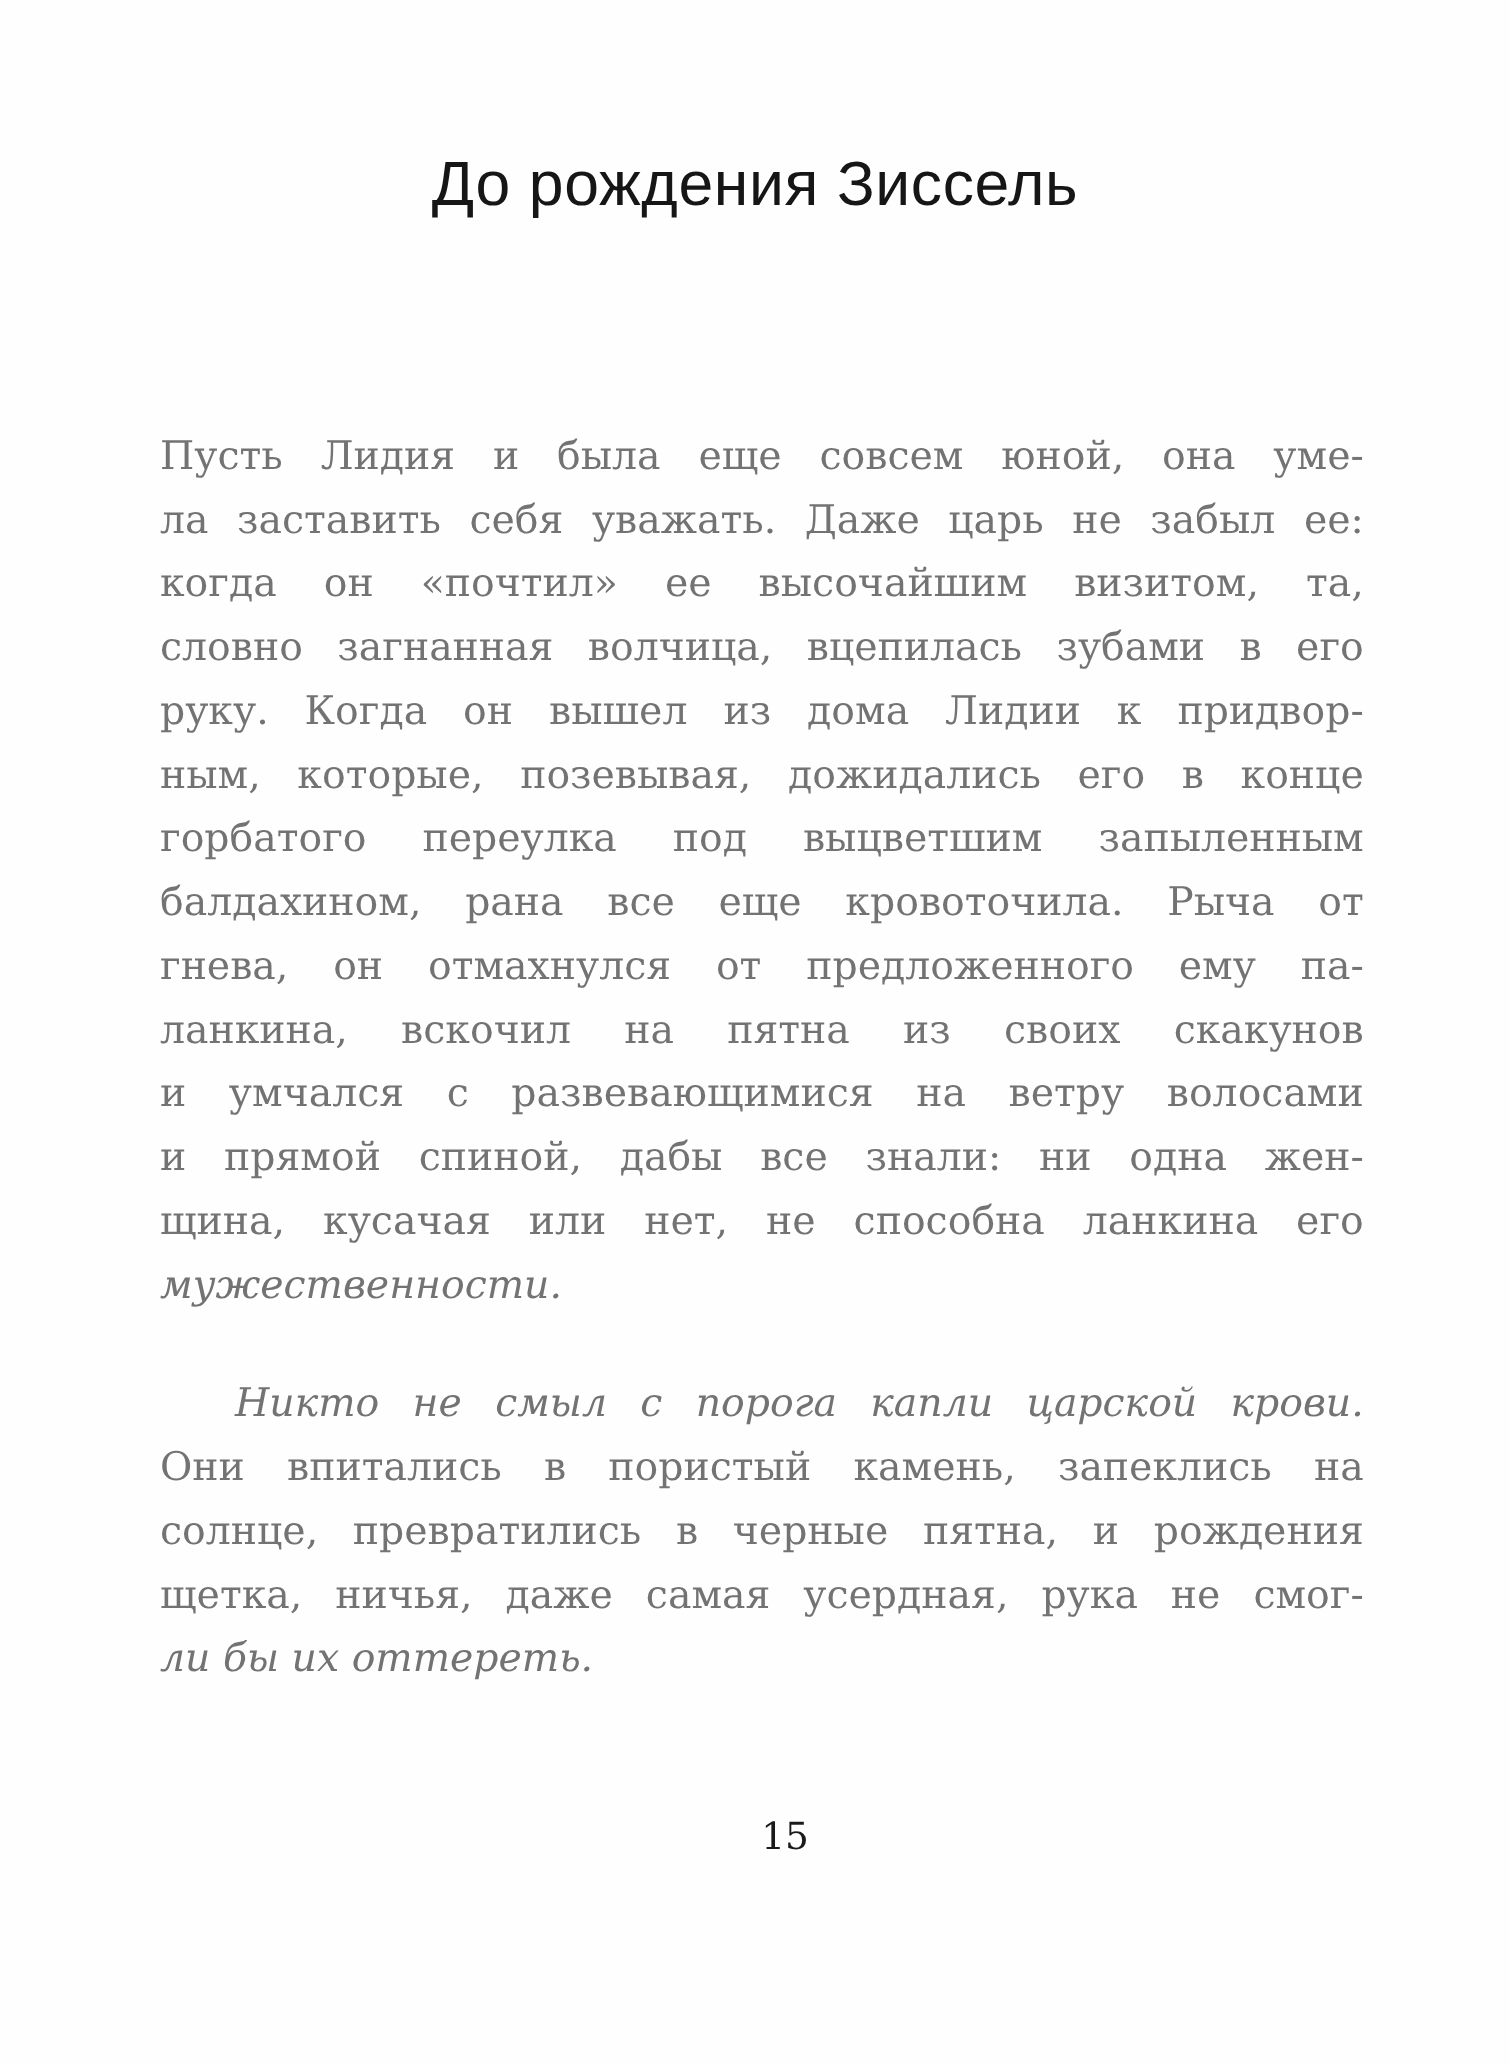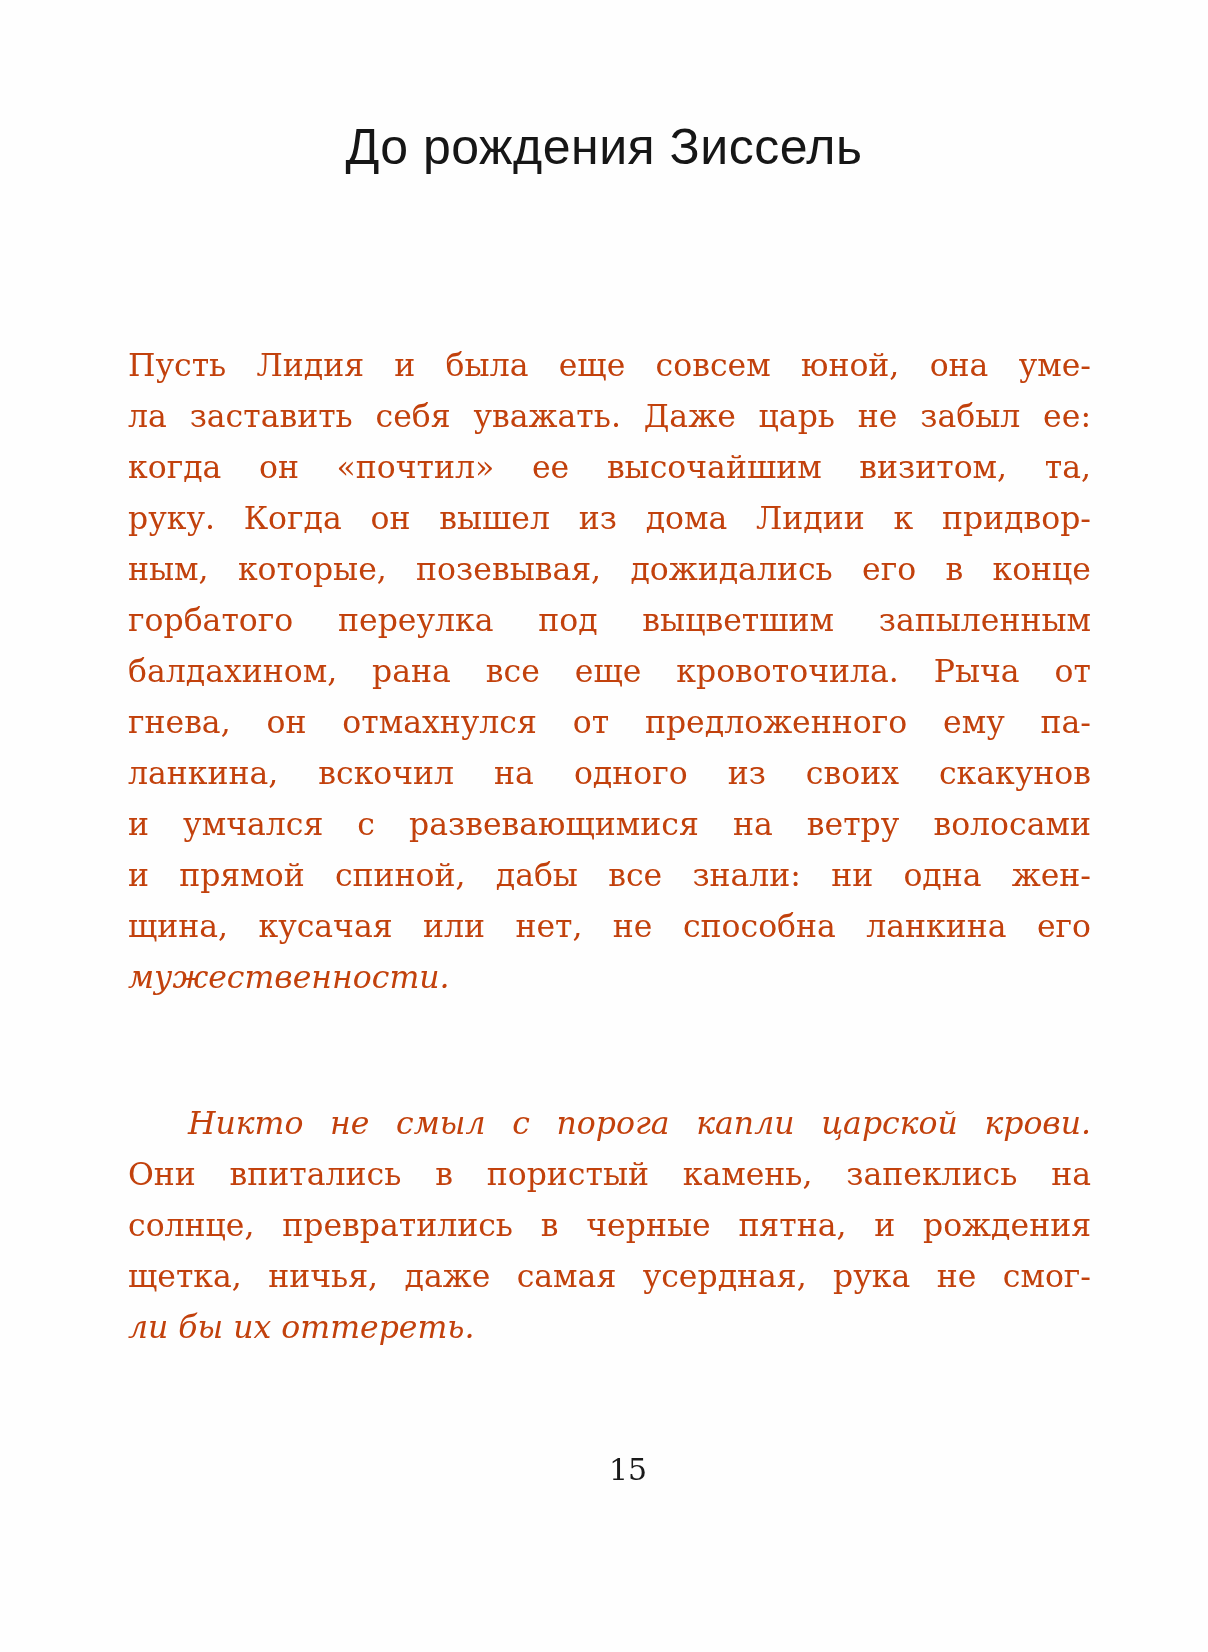--- a/index.html
+++ b/index.html
@@ -33,21 +33,21 @@
       letter-spacing: 0.5px;
       color: #161616;
       margin: 0;
     }
     .body-text {
       position: absolute;
       left: 128px;
       width: 963px;
       font-family: "DejaVu Serif", serif;
       font-size: 31.5px;
-      color: #c2410c;
+      color: #737373;
     }
     .para1 { top: 340px; }
     .para2 { top: 1098px; }
     .line {
       display: block;
       height: 51px;
       line-height: 51px;
       text-align: justify;
       text-align-last: justify;
       white-space: nowrap;
@@ -77,26 +77,27 @@
 <body>
 
 <div class="page">
 
   <h1 class="chapter-title">До рождения Зиссель</h1>
 
   <div class="body-text para1">
     <span class="line">Пусть Лидия и была еще совсем юной, она уме-</span>
     <span class="line">ла заставить себя уважать. Даже царь не забыл ее:</span>
     <span class="line">когда он «почтил» ее высочайшим визитом, та,</span>
+    <span class="line">словно загнанная волчица, вцепилась зубами в его</span>
     <span class="line">руку. Когда он вышел из дома Лидии к придвор-</span>
     <span class="line">ным, которые, позевывая, дожидались его в конце</span>
     <span class="line">горбатого переулка под выцветшим запыленным</span>
     <span class="line">балдахином, рана все еще кровоточила. Рыча от</span>
     <span class="line">гнева, он отмахнулся от предложенного ему па-</span>
-    <span class="line">ланкина, вскочил на одного из своих скакунов</span>
+    <span class="line">ланкина, вскочил на пятна из своих скакунов</span>
     <span class="line">и умчался с развевающимися на ветру волосами</span>
     <span class="line">и прямой спиной, дабы все знали: ни одна жен-</span>
     <span class="line">щина, кусачая или нет, не способна ланкина его</span>
     <span class="line last">мужественности.</span>
   </div>
 
   <div class="body-text para2">
     <span class="line indent">Никто не смыл с порога капли царской крови.</span>
     <span class="line">Они впитались в пористый камень, запеклись на</span>
     <span class="line">солнце, превратились в черные пятна, и рождения</span>

